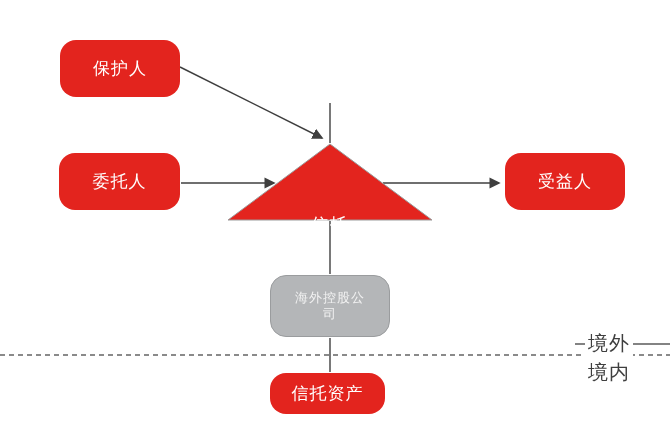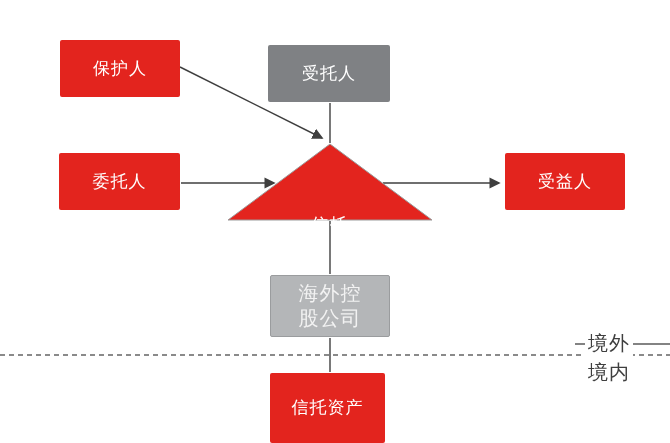--- a/index.html
+++ b/index.html
@@ -19,36 +19,36 @@
     font-family:"Liberation Sans","DejaVu Sans",sans-serif;overflow:hidden;
   }
   .layer{position:absolute;left:0;top:0;width:670px;height:443px;}
   svg .edge{stroke:var(--line);stroke-width:1.4;fill:none;}
   svg .divider-dashed{stroke:var(--divider);stroke-width:2;stroke-dasharray:5 4;fill:none;}
   svg .region-rule{stroke:#5a5a5a;stroke-width:1.4;fill:none;}
   svg .trust-triangle{fill:var(--accent_red);stroke:#9b9b9b;stroke-width:1;}
   svg .arrowhead{fill:var(--line);}
   .node{
     position:absolute;display:flex;align-items:center;justify-content:center;
-    border-radius:2px;color:var(--label_text);font-size:17px;letter-spacing:1px;
+    border-radius:16px;color:var(--label_text);font-size:17px;letter-spacing:1px;
     text-align:center;line-height:1.25;box-sizing:border-box;
   }
   .node--red{background:var(--accent_red);}
   .node--gray{background:var(--node_gray);}
   .node--lightgray{
     background:var(--node_light_gray);border:1px solid var(--node_light_gray_border);
     color:#f2f2f2;
   }
   .node-protector{left:60px;top:40px;width:120px;height:57px;}
   .node-trustee{left:268px;top:45px;width:122px;height:57px;}
   .node-settlor{left:59px;top:153px;width:121px;height:57px;}
   .node-beneficiary{left:505px;top:153px;width:120px;height:57px;}
-  .node-holding{left:270px;top:275px;width:120px;height:62px;font-size:20px;}
+  .node-holding{left:270px;top:275px;width:120px;height:62px;font-size:13px;}
   .node-holding .wrap{width:82px;}
-  .node-assets{left:270px;top:373px;width:115px;height:70px;}
+  .node-assets{left:270px;top:373px;width:115px;height:41px;}
   .trust-label{
     position:absolute;left:295px;top:183px;width:70px;text-align:center;
     color:var(--label_text);font-size:17px;letter-spacing:2px;margin-top:30px;
   }
   .region-label{
     position:absolute;color:var(--region_text);font-size:20px;letter-spacing:1px;
     background:var(--canvas_bg);padding:0 3px;
   }
   .region-offshore{left:585px;top:330px;}
   .region-onshore{left:585px;top:359px;font-family:Liberation Mono, monospace;}
@@ -81,23 +81,20 @@
 
     <line class="divider-dashed" x1="0" y1="355" x2="670" y2="355"></line>
 
     <polygon class="trust-triangle" points="330,144 228,220 432,220"></polygon>
   </svg>
 
   <div class="node node--red node-protector">
     <span>保护人</span>
   </div>
 
-  <div class="node node--gray node-trustee">
-    <span>受托人</span>
-  </div>
 
   <div class="node node--red node-beneficiary">
     <span>受益人</span>
   </div>
 
   <div class="node node--red node-settlor">
     <span>委托人</span>
   </div>
 
   <div class="node node--lightgray node-holding">

